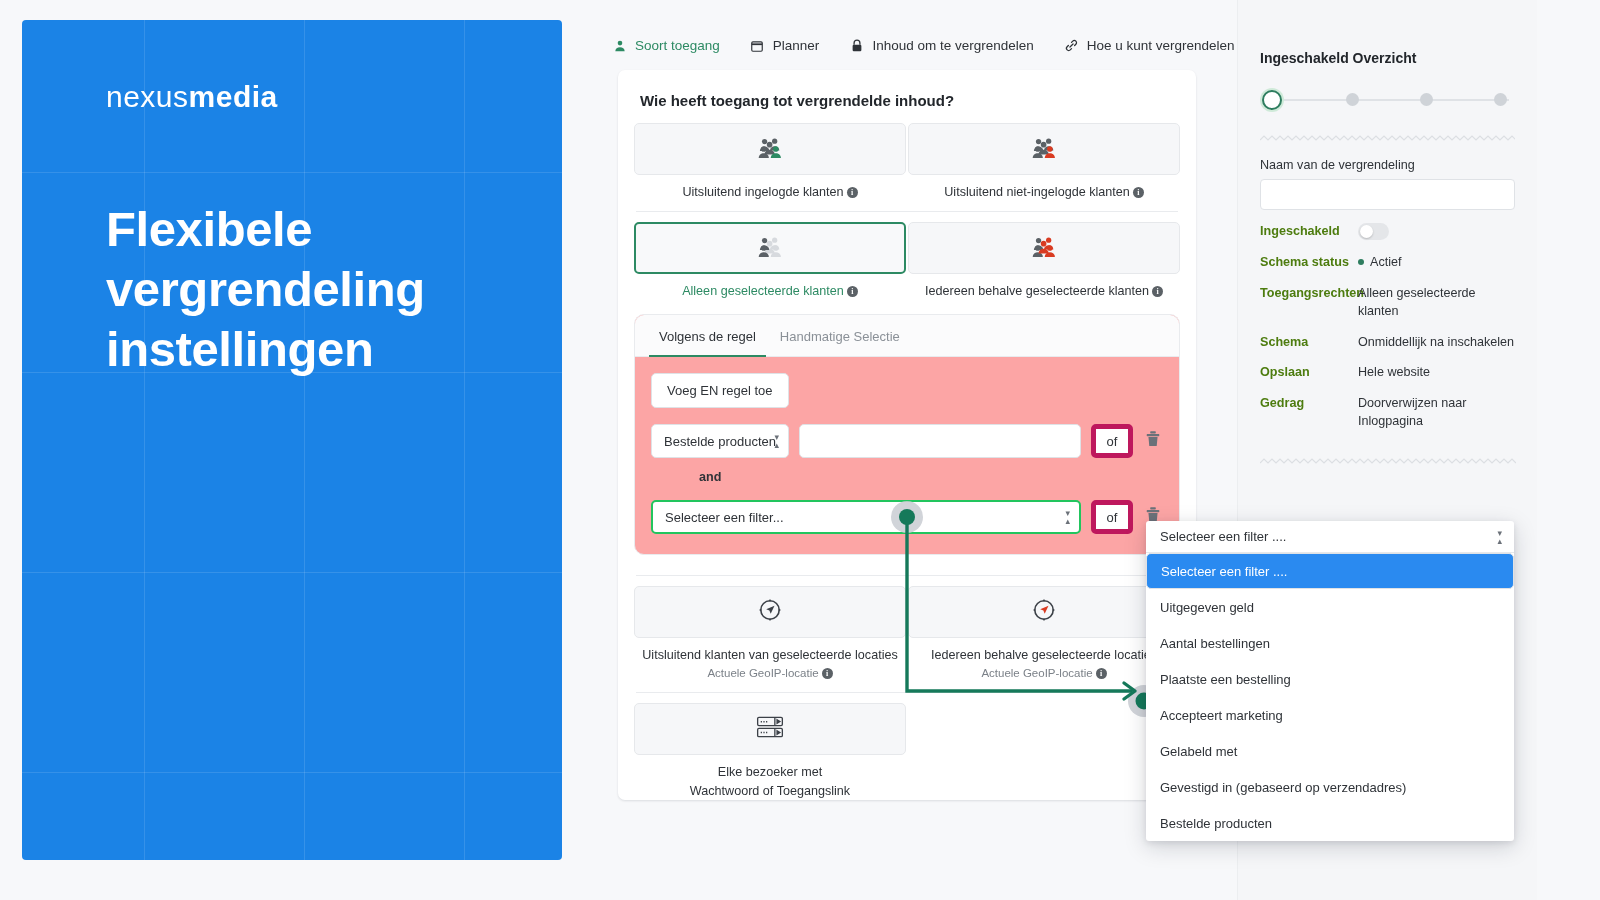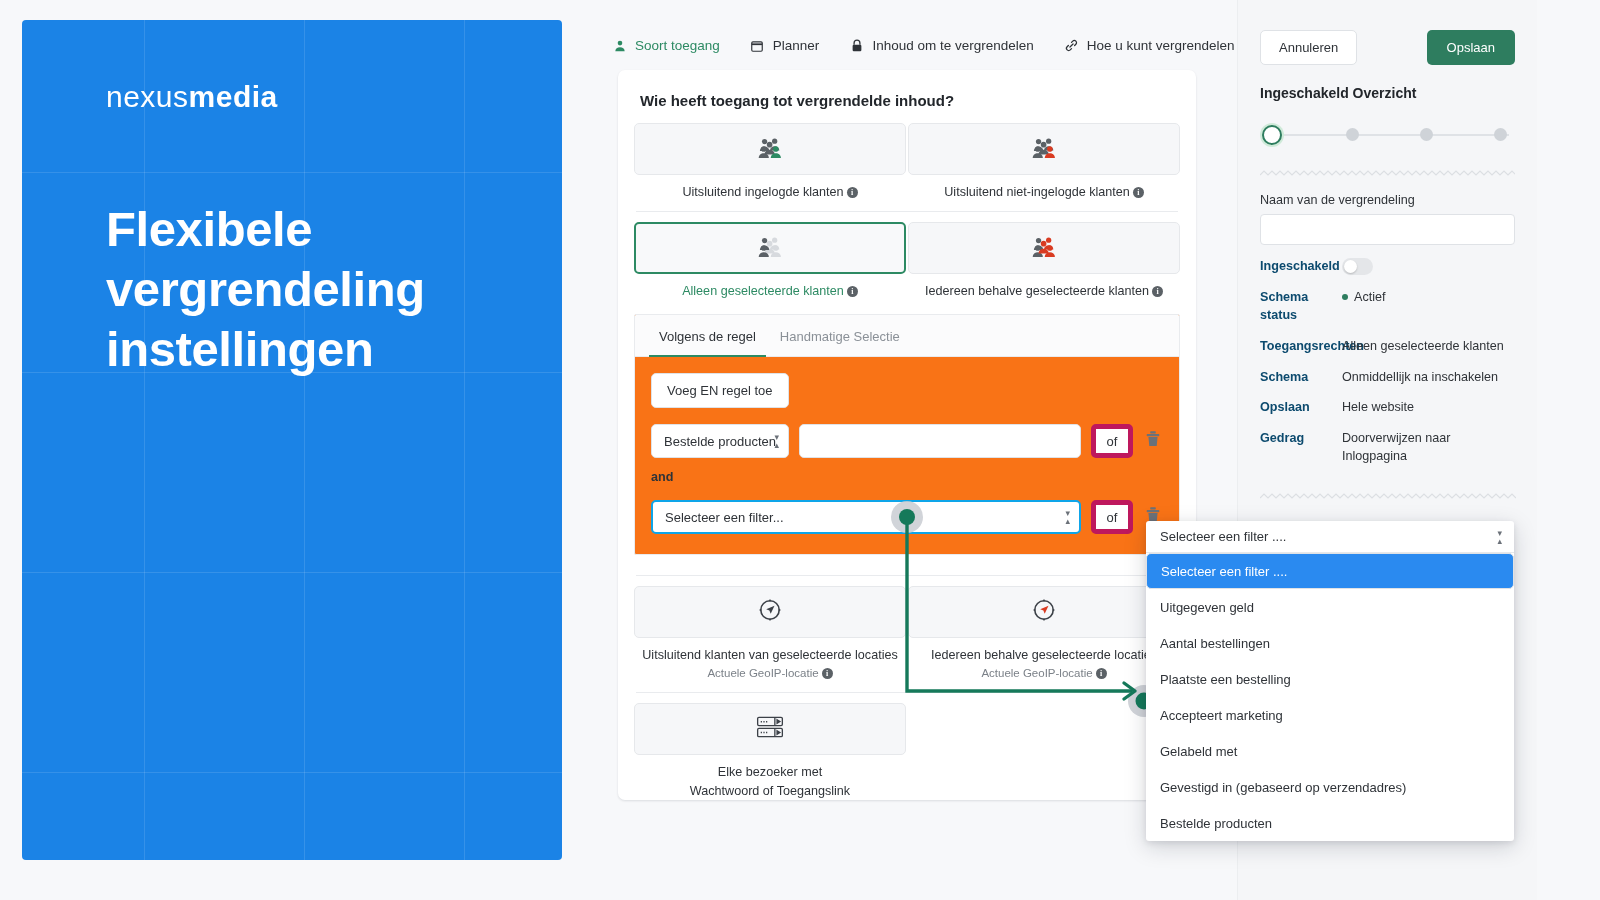--- a/index.html
+++ b/index.html
@@ -87,22 +87,22 @@
   .info {
     display: inline-block; width: 11px; height: 11px; border-radius: 50%;
     background: #5b6166; color: #fff; font-size: 8px; line-height: 11px;
     text-align: center; font-weight: 700; vertical-align: 1px; margin-left: 3px;
     font-family: "Liberation Serif", serif;
   }
 
   
   .rule-panel {
     margin: 14px 16px 0 16px;
-    border: 1px solid #e9ebee; border-radius: 2px;
-    background: #f97316;
+    border: 1px solid #e9ebee; border-radius: 10px;
+    background: #fca5a5;
     overflow: hidden;
   }
   .rule-tabs { display: flex; gap: 4px; padding: 0 14px; border-bottom: 1px solid #e9ebee; background: #fbfbfc; }
   .rtab {
     padding: 14px 10px 11px 10px; font-size: 13px; color: #8a9097; cursor: pointer;
     border-bottom: 2px solid transparent; margin-bottom: -1px;
   }
   .rtab.active { color: #2f3338; border-bottom-color: #2d8a63; }
   .rule-body { padding: 16px 16px 20px 16px; }
   .btn-and {
@@ -114,33 +114,33 @@
     position: relative; height: 34px; border: 1px solid #dfe2e6; border-radius: 5px;
     background: #fff; display: flex; align-items: center; padding: 0 26px 0 12px;
     font-size: 13px; color: #2f3338; cursor: pointer; white-space: nowrap;
   }
   .sel .caret {
     position: absolute; right: 9px; top: 50%; transform: translateY(-50%);
     font-size: 9px; line-height: 8px; color: #6b7179; letter-spacing: 0;
   }
   .sel.w-fit { width: 138px; }
   .sel.grow { flex: 1; }
-  .sel.focused { border: 2px solid #0ea5e9; }
+  .sel.focused { border: 2px solid #22c55e; }
   .txtin {
     flex: 1; height: 34px; border: 1px solid #dfe2e6; border-radius: 5px;
     background: #fff; padding: 0 10px; font-size: 13px; color: #2f3338;
     font-family: "Liberation Sans", sans-serif;
   }
   .btn-of {
     width: 42px; height: 34px; border: 5px solid #be185d; border-radius: 5px; background: #fff;
     display: flex; align-items: center; justify-content: center;
     font-size: 13px; color: #2f3338; cursor: pointer;
   }
   .trash { width: 20px; display: flex; align-items: center; justify-content: center; cursor: pointer; }
-  .and-word { margin-top: 12px; font-size: 12.6px; font-weight: 700; color: #2f3338; }
+  .and-word { margin-top: 12px; font-size: 12.6px; font-weight: 700; color: #2f3338; margin-left: 48px; }
 
   
   .side {
     position: absolute; left: 1237px; top: 0;
     width: 300px; height: 900px;
     background: #f5f6f8;
     border-left: 1px solid #eceef0;
   }
   .side-inner { padding: 30px 22px 0 22px; }
   .side-actions { display: flex; align-items: center; justify-content: space-between; }
@@ -176,21 +176,21 @@
   .zig svg { display: block; }
 
   .field-label { margin-top: 16px; font-size: 12.6px; color: #2f3338; }
   .field-input {
     margin-top: 7px; width: 100%; height: 31px; background: #fff;
     border: 1px solid #dfe2e6; border-radius: 4px; padding: 0 9px;
     font-size: 13px; color: #2f3338; font-family: "Liberation Sans", sans-serif;
   }
 
   .kv { display: flex; margin-top: 13px; font-size: 12.6px; line-height: 1.42; }
-  .kv .k { width: 82px; flex: none; font-weight: 700; color: #0c4a6e; }
+  .kv .k { width: 98px; flex: none; font-weight: 700; color: #4d7c0f; }
   .kv .v { flex: 1; color: #2f3338; }
   .kv.enabled { align-items: center; }
   .toggle {
     width: 31px; height: 17px; border-radius: 9px; background: #e4e6e9;
     position: relative; cursor: pointer; flex: none;
   }
   .toggle::after {
     content: ""; position: absolute; left: 2px; top: 2px; width: 13px; height: 13px;
     border-radius: 50%; background: #fff; box-shadow: 0 1px 2px rgba(0,0,0,.2);
   }
@@ -487,24 +487,20 @@
         <div class="opt" style="visibility:hidden;">
           <div class="opt-box"></div>
             <div class="opt-label"></div>
         </div>
       </div>
     </div>
   </div>
 
   <div class="side">
     <div class="side-inner">
-      <div class="side-actions">
-        <button class="btn-cancel">Annuleren</button>
-        <button class="btn-save">Opslaan</button>
-      </div>
 
       <div class="side-title">Ingeschakeld Overzicht</div>
 
       <div class="stepper">
         <div class="track"></div>
         <div class="dot first"></div>
         <div class="dot" style="left:86px;"></div>
         <div class="dot" style="left:160px;"></div>
         <div class="dot" style="left:234px;"></div>
       </div>

